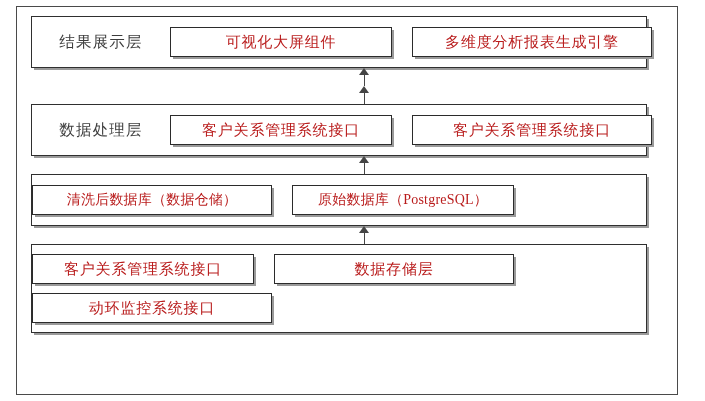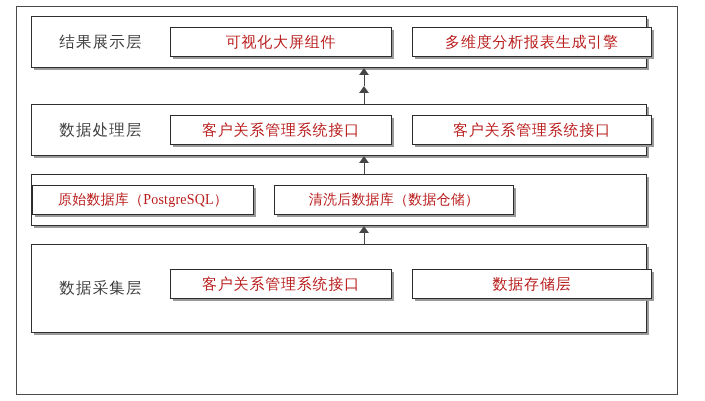--- a/index.html
+++ b/index.html
@@ -154,37 +154,37 @@
         </div>
       </div>
       <div class="connector">
         <div class="shaft"></div>
         <div class="head"></div>
       </div>
       <div class="layer-slot">
         <div class="layer-box h-single">
           <div class="module-area">
             <div class="module-row">
+              <div class="module-box col-b narrow-text">清洗后数据库（数据仓储）</div>
               <div class="module-box col-a narrow-text">原始数据库（PostgreSQL）</div>
-              <div class="module-box col-b narrow-text">清洗后数据库（数据仓储）</div>
             </div>
           </div>
         </div>
       </div>
       <div class="connector">
         <div class="shaft"></div>
         <div class="head"></div>
       </div>
       <div class="layer-slot">
         <div class="layer-box h-double">
-          <div class="layer-label">数据采集层</div>
           <div class="module-area">
             <div class="module-row">
               <div class="module-box col-a">客户关系管理系统接口</div>
               <div class="module-box col-b">数据存储层</div>
             </div>
             <div class="module-row">
+              <div class="module-box col-b">动环监控系统接口</div>
             </div>
           </div>
         </div>
       </div>
     </div>
 </div>
 
 </body></html>

